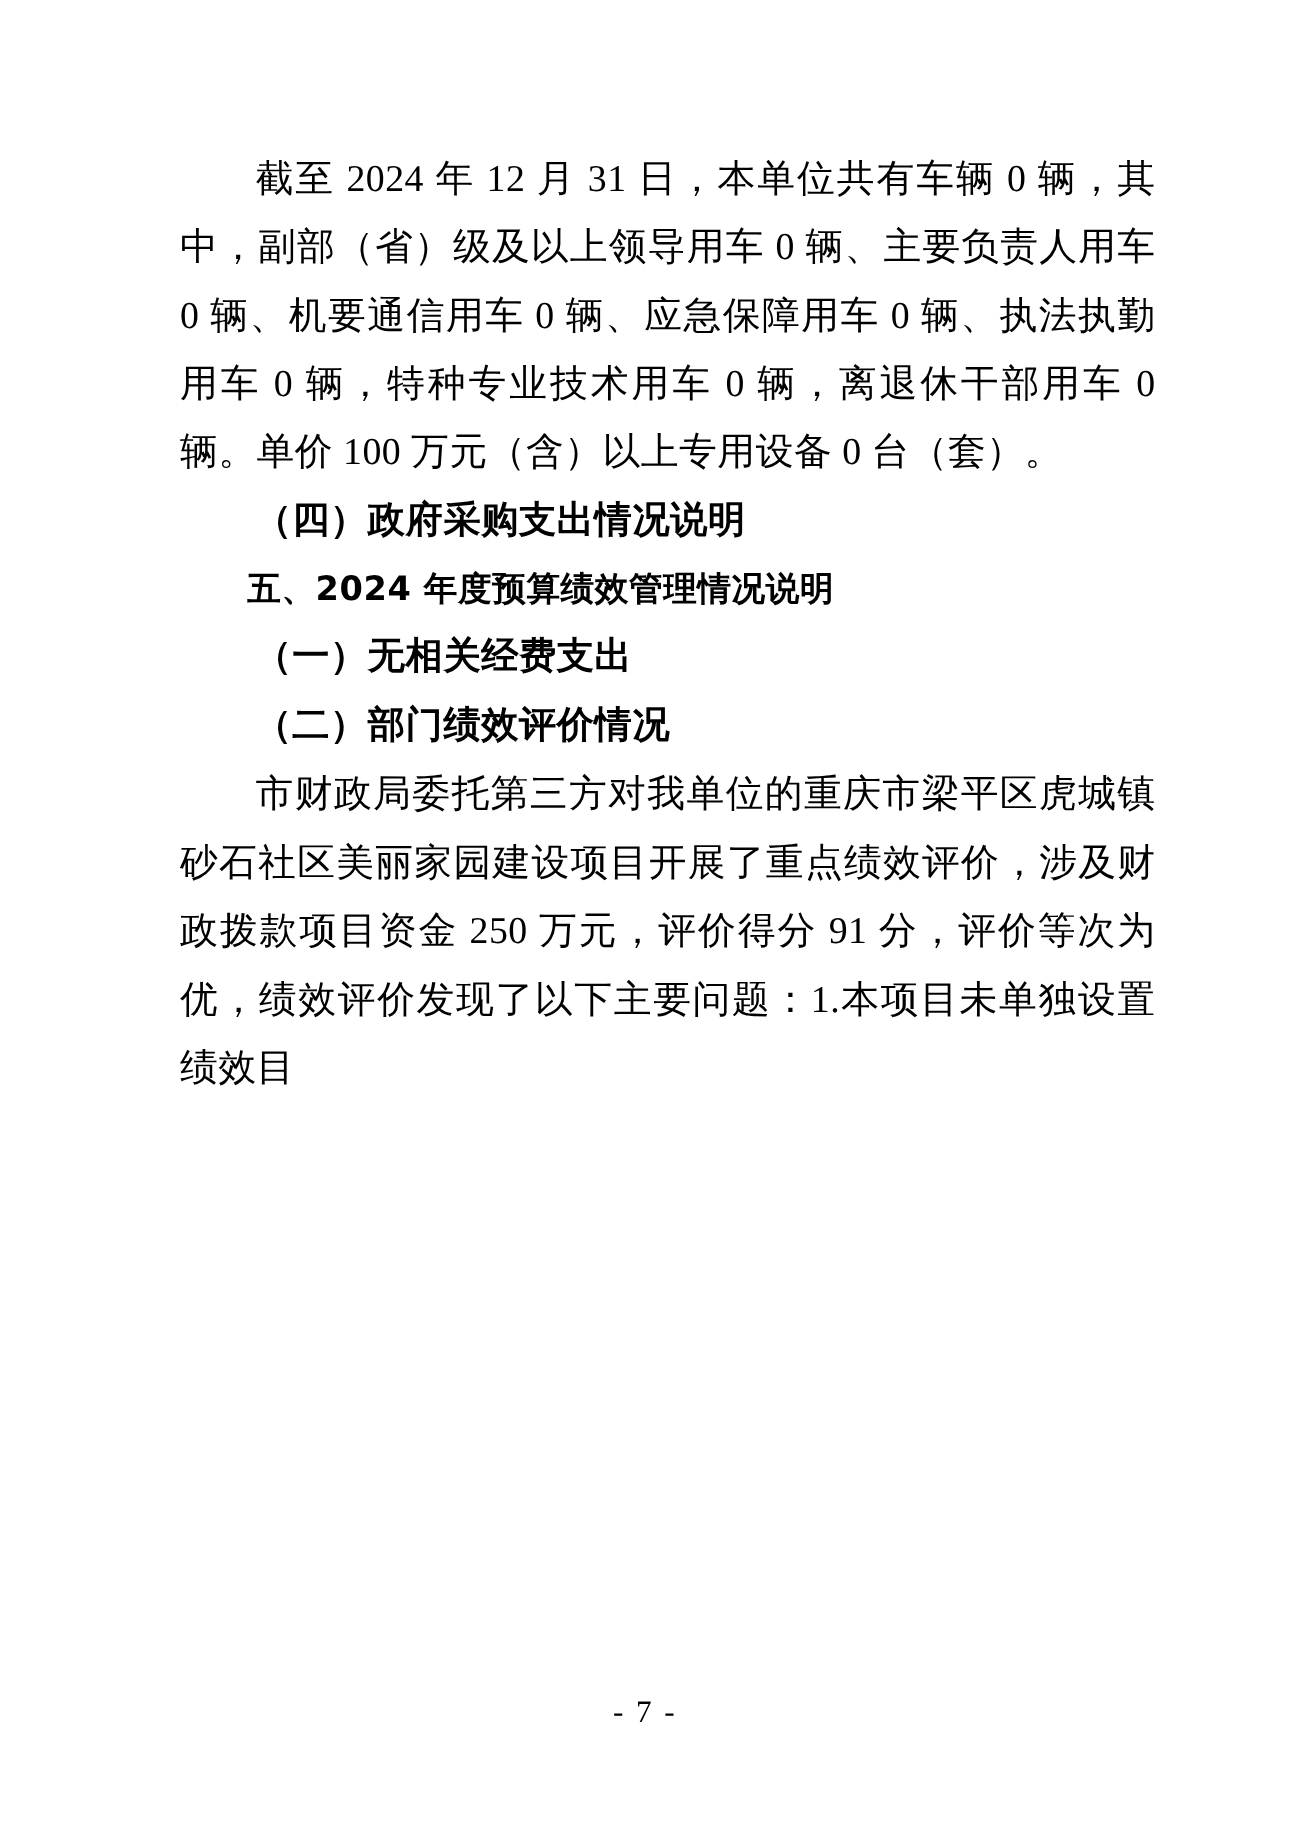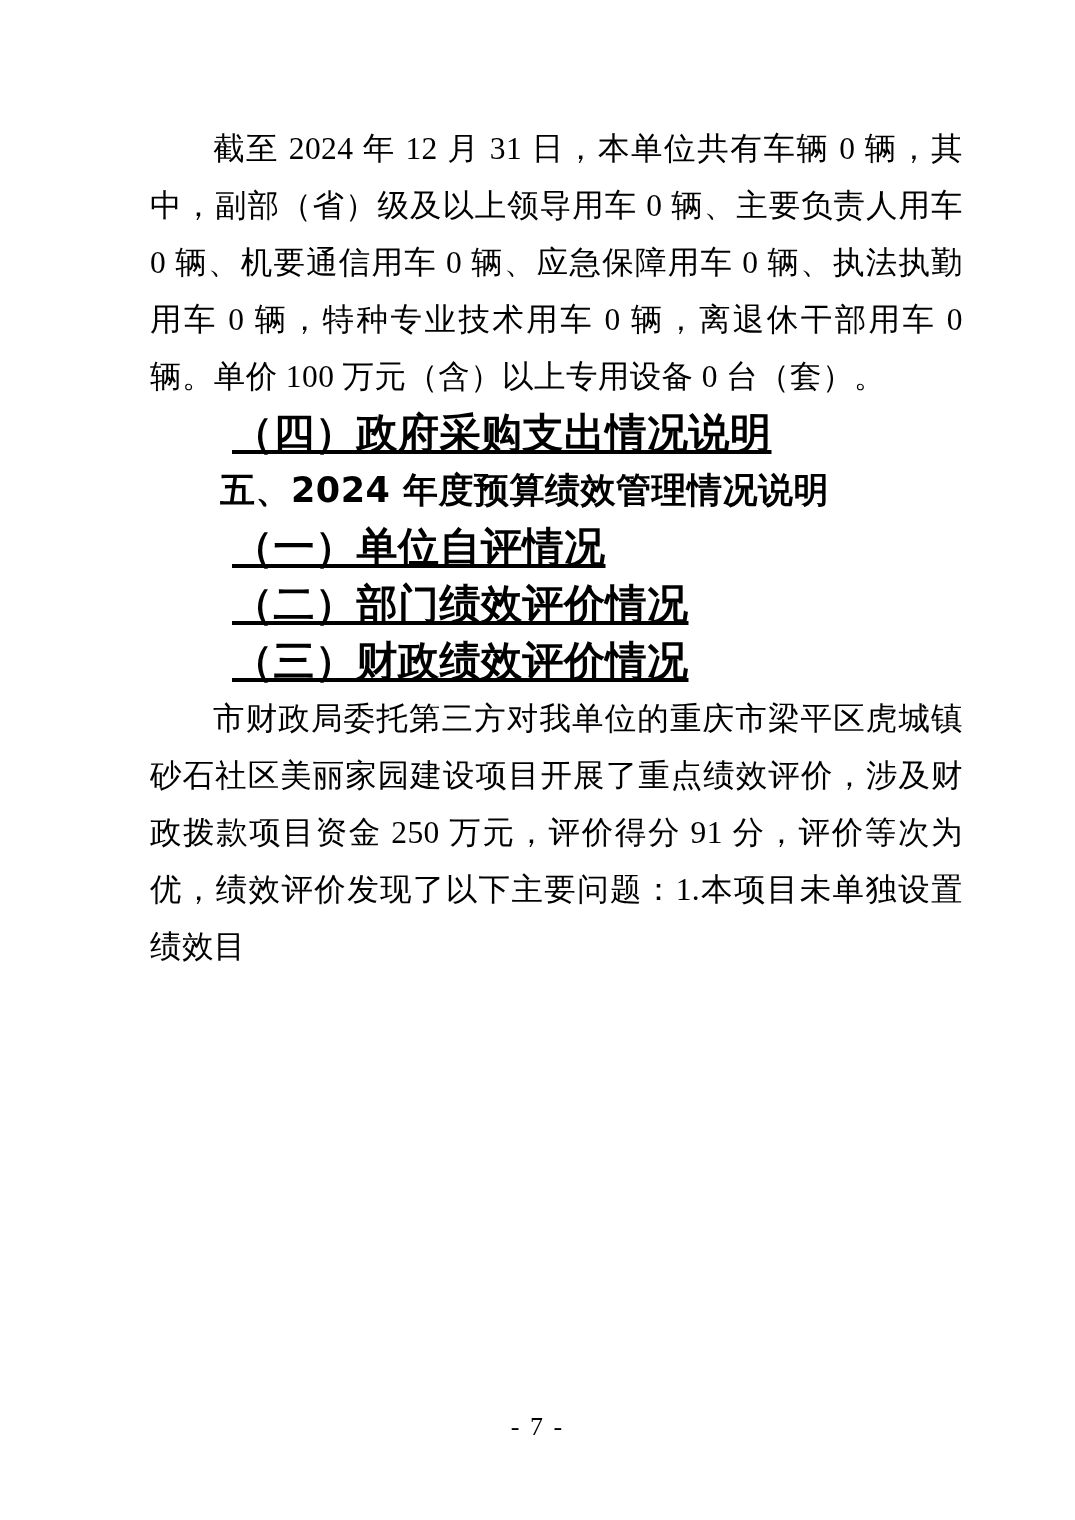--- a/index.html
+++ b/index.html
@@ -26,37 +26,36 @@
     font-size: 31.5px;
     line-height: 57px;
     text-align: justify;
     text-justify: inter-ideograph;
     letter-spacing: 0.4px;
     margin: 0;
     text-indent: 2em;
     font-family: "Liberation Serif", "DejaVu Serif", serif;
   }
   .heading-1 {
-    font-size: 35px;
+    font-size: 28px;
     line-height: 57px;
     margin: 0;
     text-indent: 2em;
     font-weight: bold;
     letter-spacing: 0.5px;
     font-family: "DejaVu Sans", "Liberation Sans", sans-serif;
   }
   .heading-2 {
-    font-size: 41px;
+    font-size: 31px;
     line-height: 57px;
     margin: 0;
     text-indent: 2em;
     font-weight: bold;
     letter-spacing: 0.5px;
     font-family: "DejaVu Sans", "Liberation Sans", sans-serif;
-    text-decoration: underline;
   }
   .page-number {
     position: absolute;
     left: 0;
     right: 0;
     bottom: 78px;
     text-align: center;
     font-size: 26px;
     font-family: "Liberation Serif", "DejaVu Serif", serif;
     letter-spacing: 2px;
@@ -67,24 +66,23 @@
 
 <div class="page">
 
   <p class="body-text">截至 2024 年 12 月 31 日，本单位共有车辆 0 辆，其中，副部（省）级及以上领导用车 0 辆、主要负责人用车 0 辆、机要通信用车 0 辆、应急保障用车 0 辆、执法执勤用车 0 辆，特种专业技术用车 0 辆，离退休干部用车 0 辆。单价 100 万元（含）以上专用设备 0 台（套）。</p>
 
   <h3 class="heading-2">（四）政府采购支出情况说明</h3>
 
 
   <h2 class="heading-1">五、2024 年度预算绩效管理情况说明</h2>
 
-  <h3 class="heading-2">（一）单位自评情况</h3>
+  <h3 class="heading-2">（一）无相关经费支出</h3>
 
 
   <h3 class="heading-2">（二）部门绩效评价情况</h3>
 
 
-  <h3 class="heading-2">（三）财政绩效评价情况</h3>
 
   <p class="body-text">市财政局委托第三方对我单位的重庆市梁平区虎城镇砂石社区美丽家园建设项目开展了重点绩效评价，涉及财政拨款项目资金 250 万元，评价得分 91 分，评价等次为优，绩效评价发现了以下主要问题：1.本项目未单独设置绩效目</p>
 
   <div class="page-number">- 7 -</div>
 </div>
 
 </body></html>

